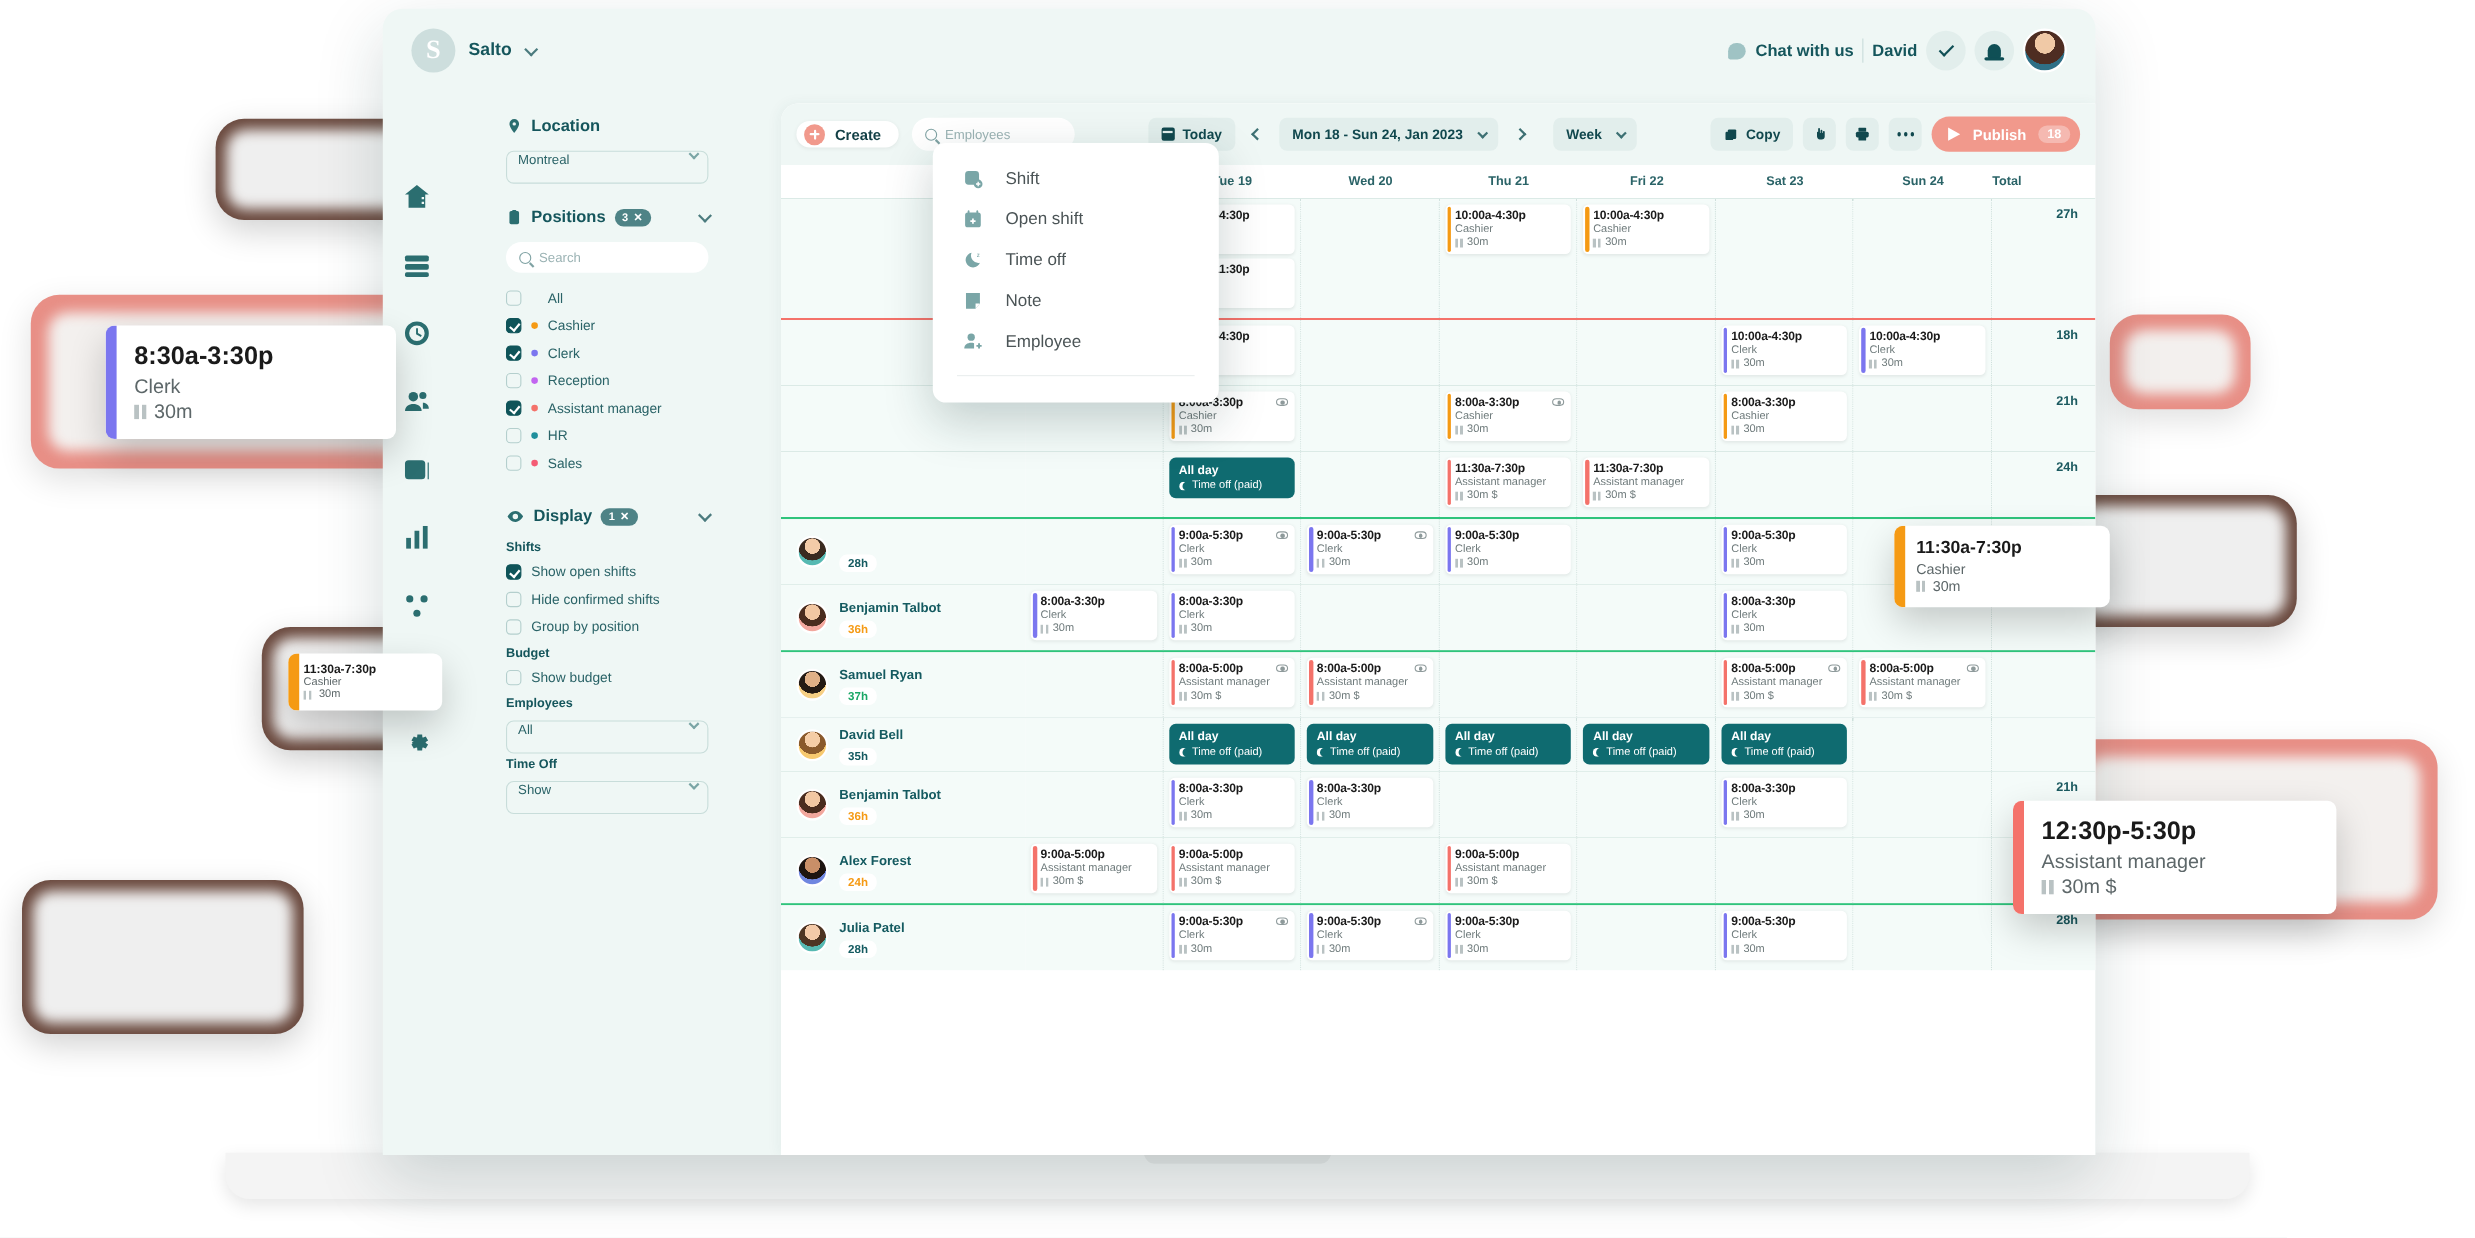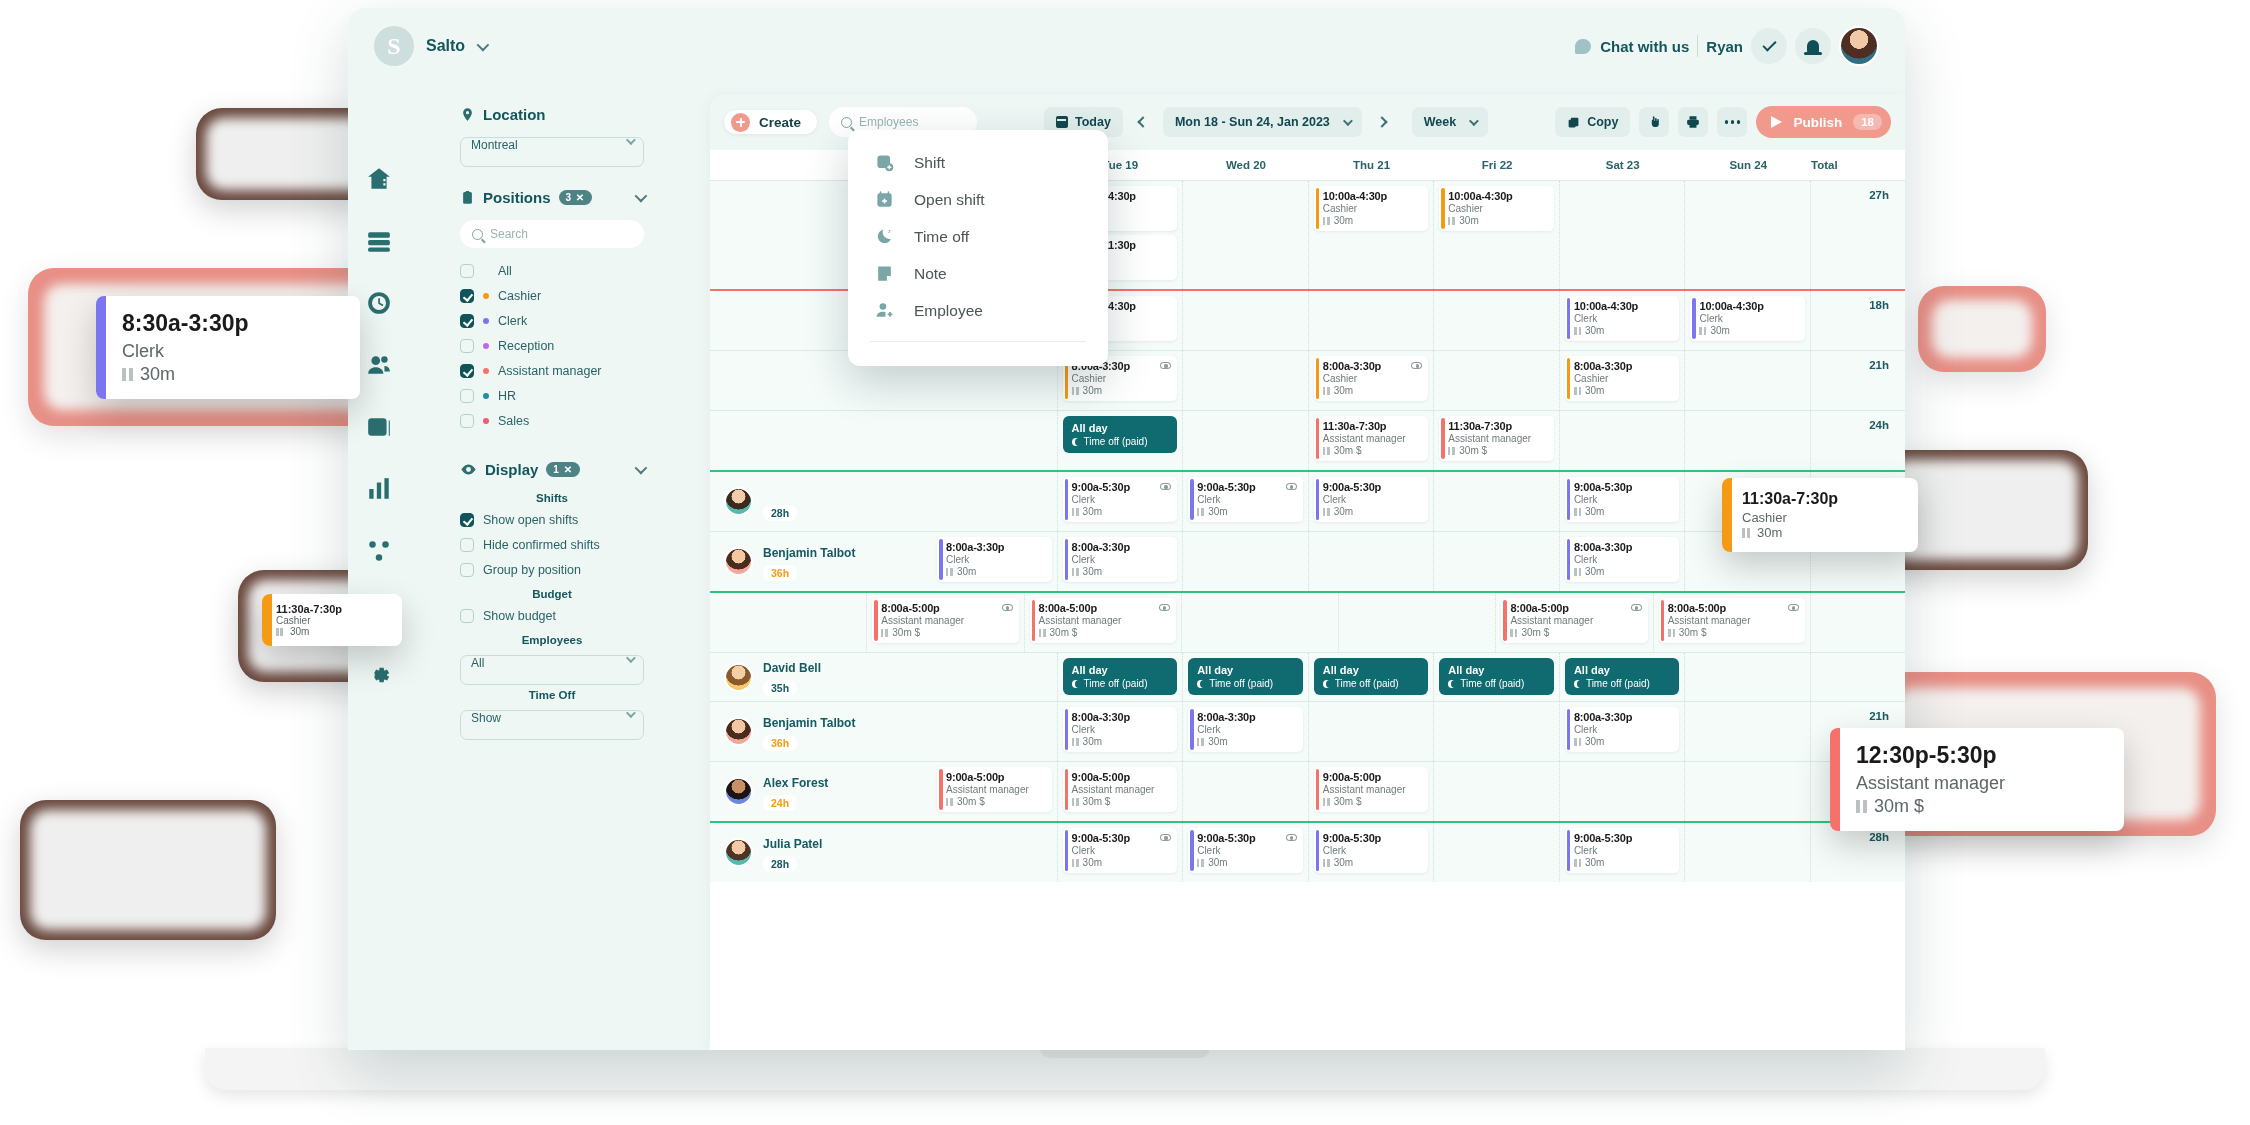--- a/index.html
+++ b/index.html
@@ -92,21 +92,21 @@
   .mag { width:11px; height:11px; border:1.6px solid #7fa2a3; border-radius:50%; position:relative; }
   .mag:after { content:""; position:absolute; right:-4px; bottom:-3px; width:5px; height:1.6px;
                background:#7fa2a3; transform:rotate(45deg); }
   .chk-row { display:flex; align-items:center; gap:9px; margin-bottom:11px; }
   .chk { width:14px; height:14px; border-radius:4px; border:1.6px solid #b4cfcd; background:transparent; }
   .chk.on { background:#0f5459; border-color:#0f5459; position:relative; }
   .chk.on:after { content:""; position:absolute; left:3.5px; top:1.5px; width:4px; height:7px;
                   border-right:2px solid #fff; border-bottom:2px solid #fff; transform:rotate(40deg); }
   .dot { width:6px; height:6px; border-radius:50%; }
   .chk-label { font-size:12.5px; color:#2a6367; }
-  .sec-title { font-size:11.5px; color:#15565c; font-weight:bold; margin:4px 0 9px 0;text-align:center; }
+  .sec-title { font-size:11.5px; color:#15565c; font-weight:bold; margin:4px 0 9px 0; }
   .f-gap { height:22px; }
 
   
   .main { flex:1; background:#ffffff; border-radius:16px 0 0 0;
           margin:10px 0 0 4px; position:relative; overflow:hidden;
           box-shadow: -2px 0 12px rgba(30,80,80,.05); }
   .toolbar { height:56px; display:flex; align-items:center; gap:12px; padding:0 14px;
              background:#eff7f5; }
   .btn-create { height:24px; background:#fff; border-radius:18px; display:flex; align-items:center;
                 gap:9px; padding:0 16px 0 7px; font-size:13.5px; font-weight:bold; color:#123f45;
@@ -240,21 +240,21 @@
       <div class="brand-avatar">S</div>
       <span class="brand-name">Salto</span>
       <span class="chev"></span>
     </div>
     <div class="topbar-right">
       <div class="chat">
         <span class="chat-bubble"></span>
         <span>Chat with us</span>
       </div>
       <span class="vdiv"></span>
-      <span class="help">Ryan</span>
+      <span class="help">David</span>
       <div class="round-btn">
           <span class="tick"></span>
         </div>
       <div class="round-btn">
           <span class="bell"></span>
         </div>
       <div class="user-av"></div>
     </div>
   </div>
 
@@ -767,20 +767,24 @@
                   <div class="b">
                     <span class="brk"></span>
                     <span>30m</span>
                   </div>
                 </div>
               </div>
               <div class="cell"></div>
               <div class="tot-cell">21h</div>
             </div>
             <div class="grid-row rowline-green">
+              <div class="emp-cell">
+                <span class="avatar" style="background:radial-gradient(circle at 50% 30%, #e0b087 0 32%, #241a14 33% 60%, #f6cf84 61% 100%)"></span>
+                <span><span class="emp-name">Samuel Ryan</span><br><span class="emp-hours" style="color:#1aa765">37h</span></span>
+              </div>
               <div class="cell"></div>
               <div class="cell">
                 <div class="shift" style="--c: #f4726a;">
                   <div class="t">8:00a-5:00p</div>
                   <span class="eye"></span>
                   <div class="p">Assistant manager</div>
                   <div class="b">
                     <span class="brk"></span>
                     <span>30m $</span>
                   </div>

